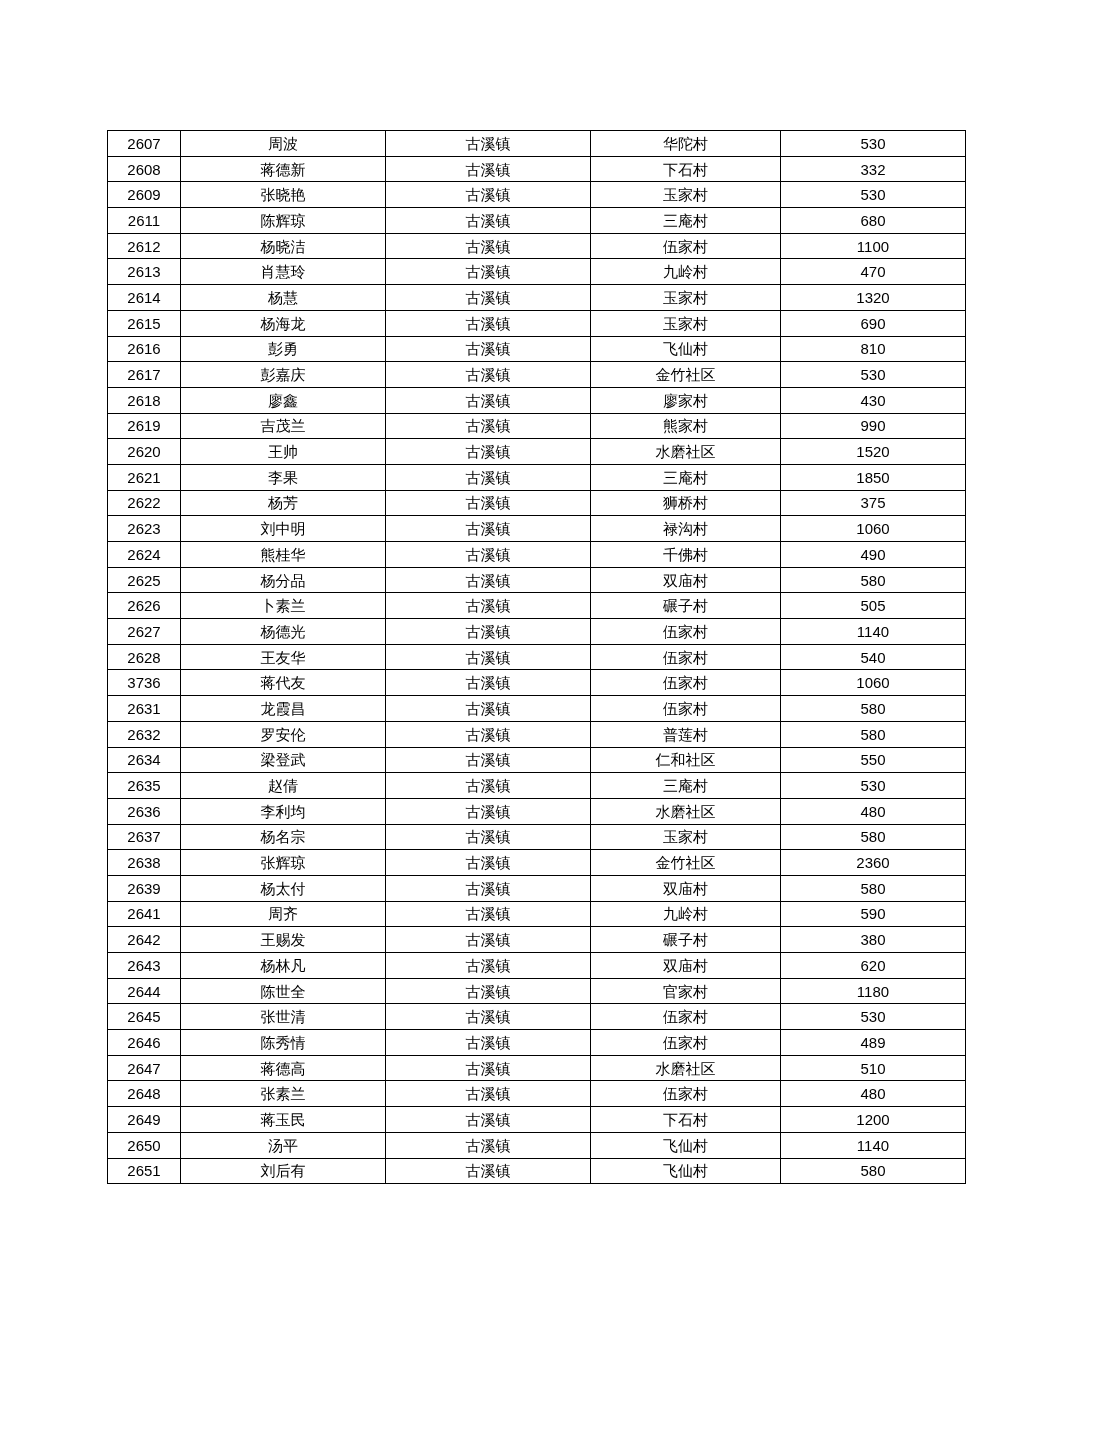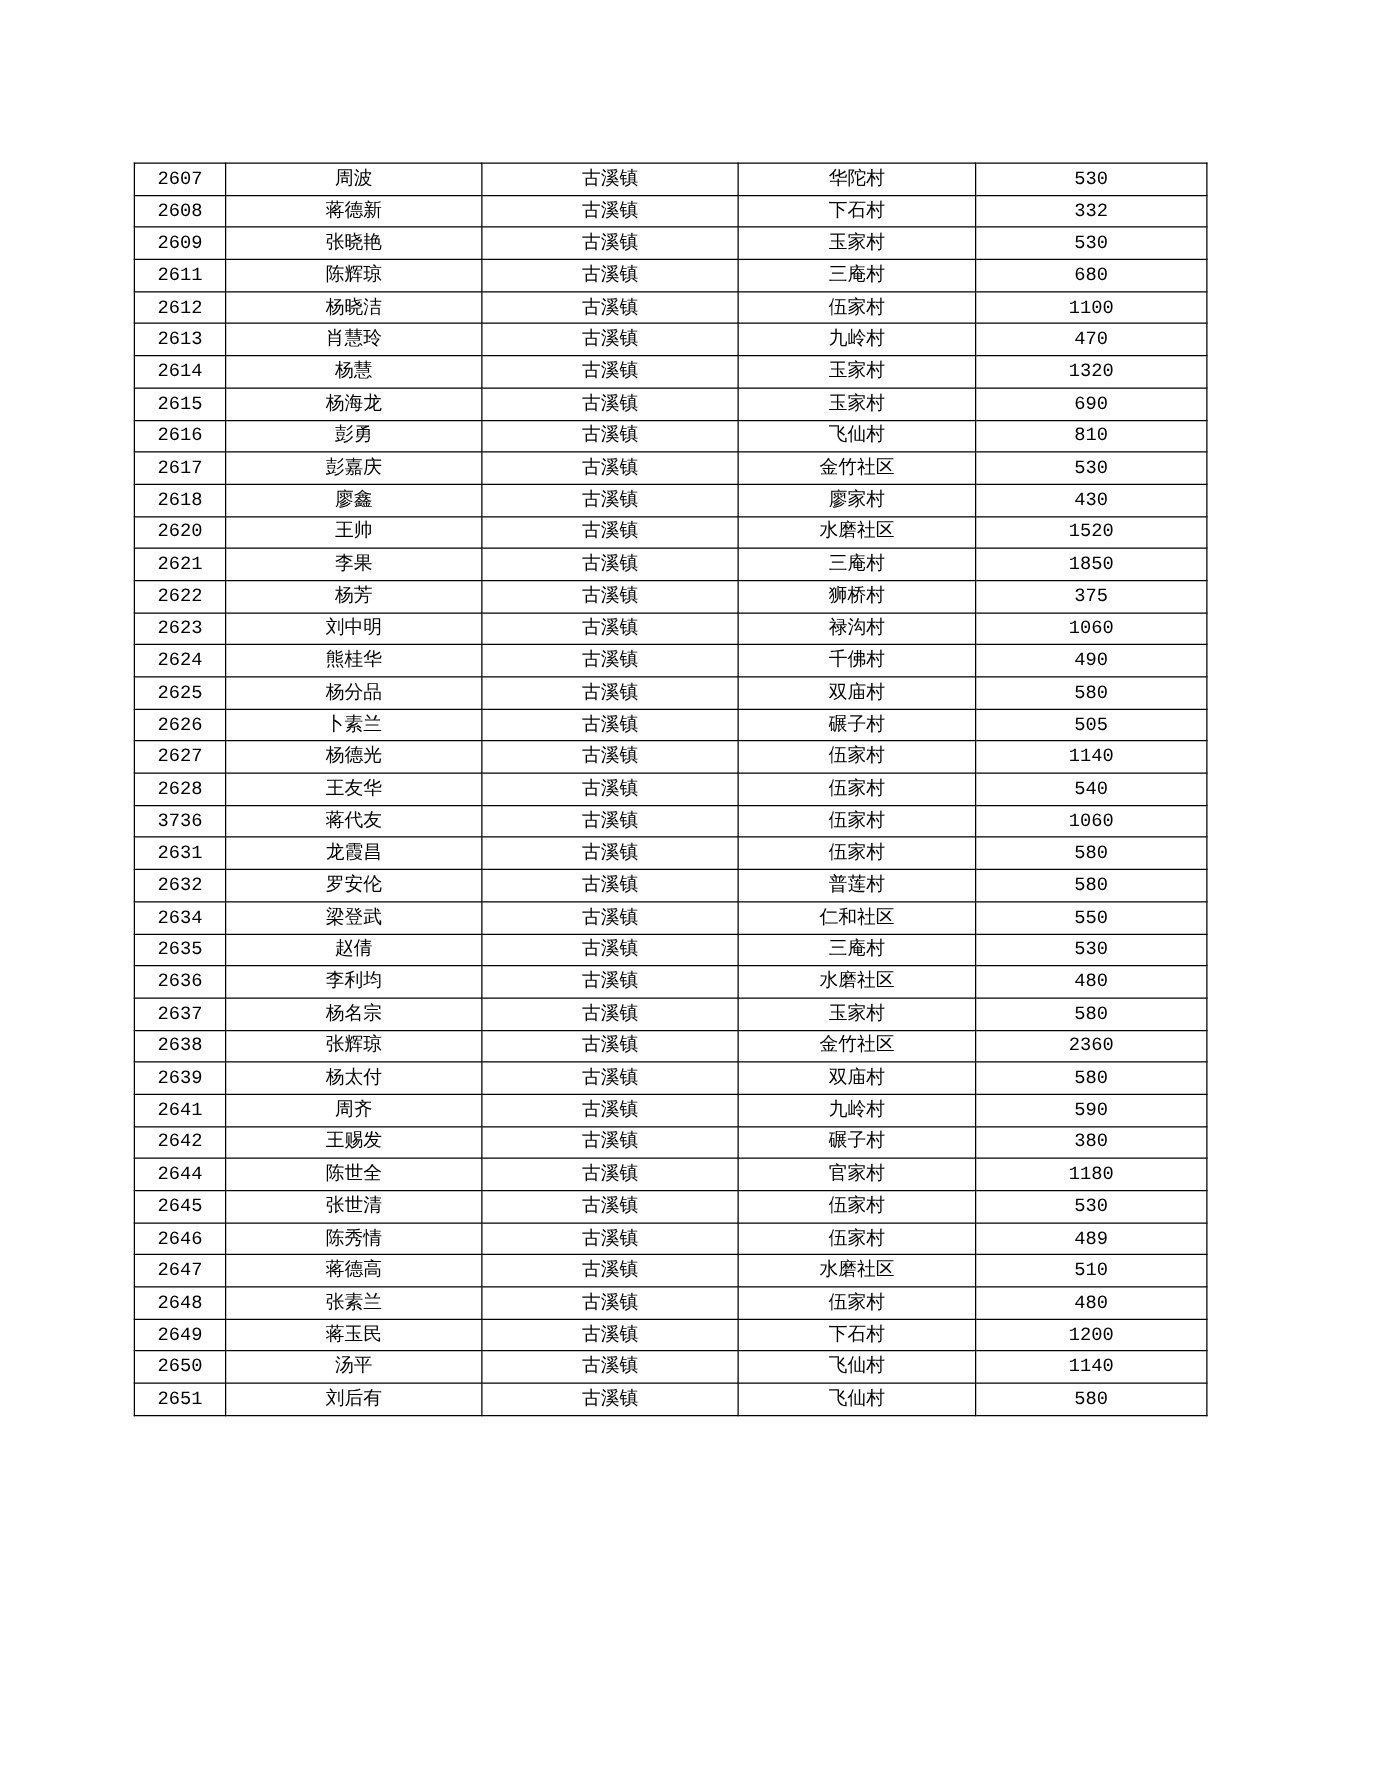--- a/index.html
+++ b/index.html
@@ -5,21 +5,21 @@
   html, body {
     margin: 0;
     padding: 0;
     background: #ffffff;
   }
   .page {
     position: relative;
     width: 1105px;
     height: 1429px;
     background: #ffffff;
-    font-family: Liberation Mono, monospace;
+    font-family: Liberation Sans, sans-serif;
     color: #000000;
     overflow: hidden;
   }
   table.data-table {
     position: absolute;
     left: 107px;
     top: 130px;
     width: 858px;
     border-collapse: collapse;
     table-layout: fixed;
@@ -125,20 +125,27 @@
           <td>530</td>
         </tr>
         <tr>
           <td>2618</td>
           <td>廖鑫</td>
           <td>古溪镇</td>
           <td>廖家村</td>
           <td>430</td>
         </tr>
         <tr>
+          <td>2619</td>
+          <td>吉茂兰</td>
+          <td>古溪镇</td>
+          <td>熊家村</td>
+          <td>990</td>
+        </tr>
+        <tr>
           <td>2620</td>
           <td>王帅</td>
           <td>古溪镇</td>
           <td>水磨社区</td>
           <td>1520</td>
         </tr>
         <tr>
           <td>2621</td>
           <td>李果</td>
           <td>古溪镇</td>
@@ -263,20 +270,27 @@
           <td>古溪镇</td>
           <td>九岭村</td>
           <td>590</td>
         </tr>
         <tr>
           <td>2642</td>
           <td>王赐发</td>
           <td>古溪镇</td>
           <td>碾子村</td>
           <td>380</td>
+        </tr>
+        <tr>
+          <td>2643</td>
+          <td>杨林凡</td>
+          <td>古溪镇</td>
+          <td>双庙村</td>
+          <td>620</td>
         </tr>
         <tr>
           <td>2644</td>
           <td>陈世全</td>
           <td>古溪镇</td>
           <td>官家村</td>
           <td>1180</td>
         </tr>
         <tr>
           <td>2645</td>

